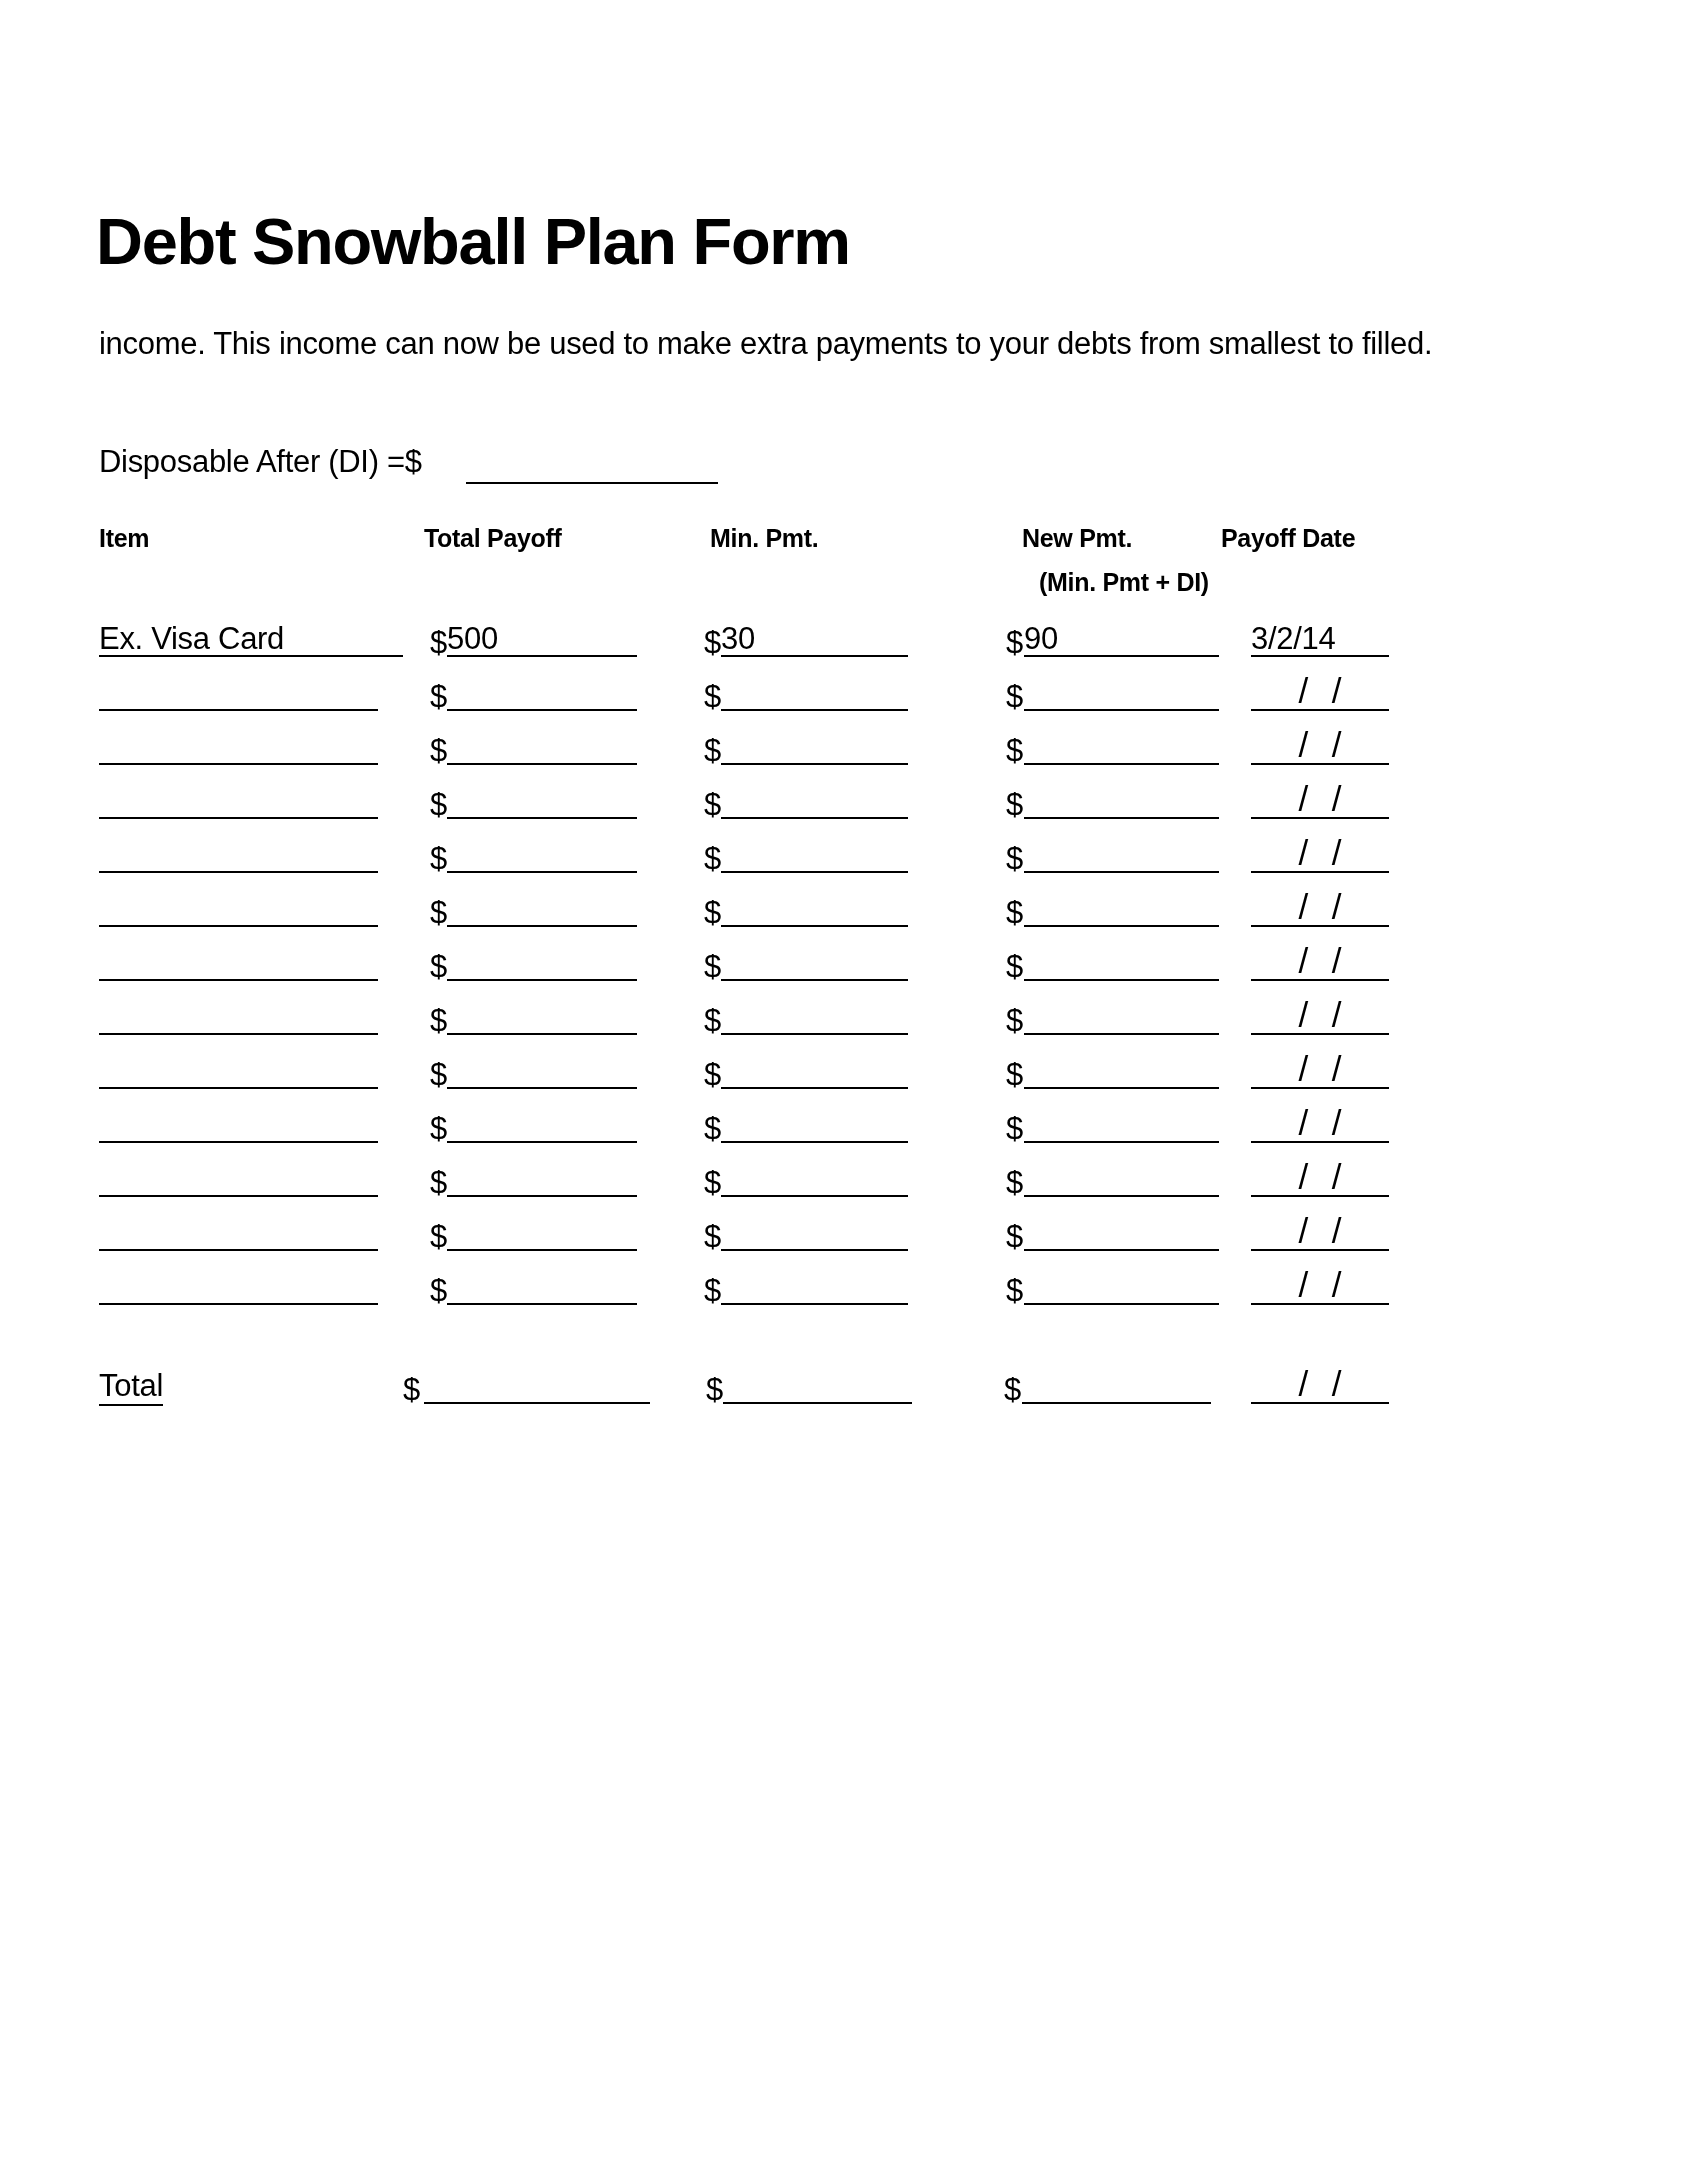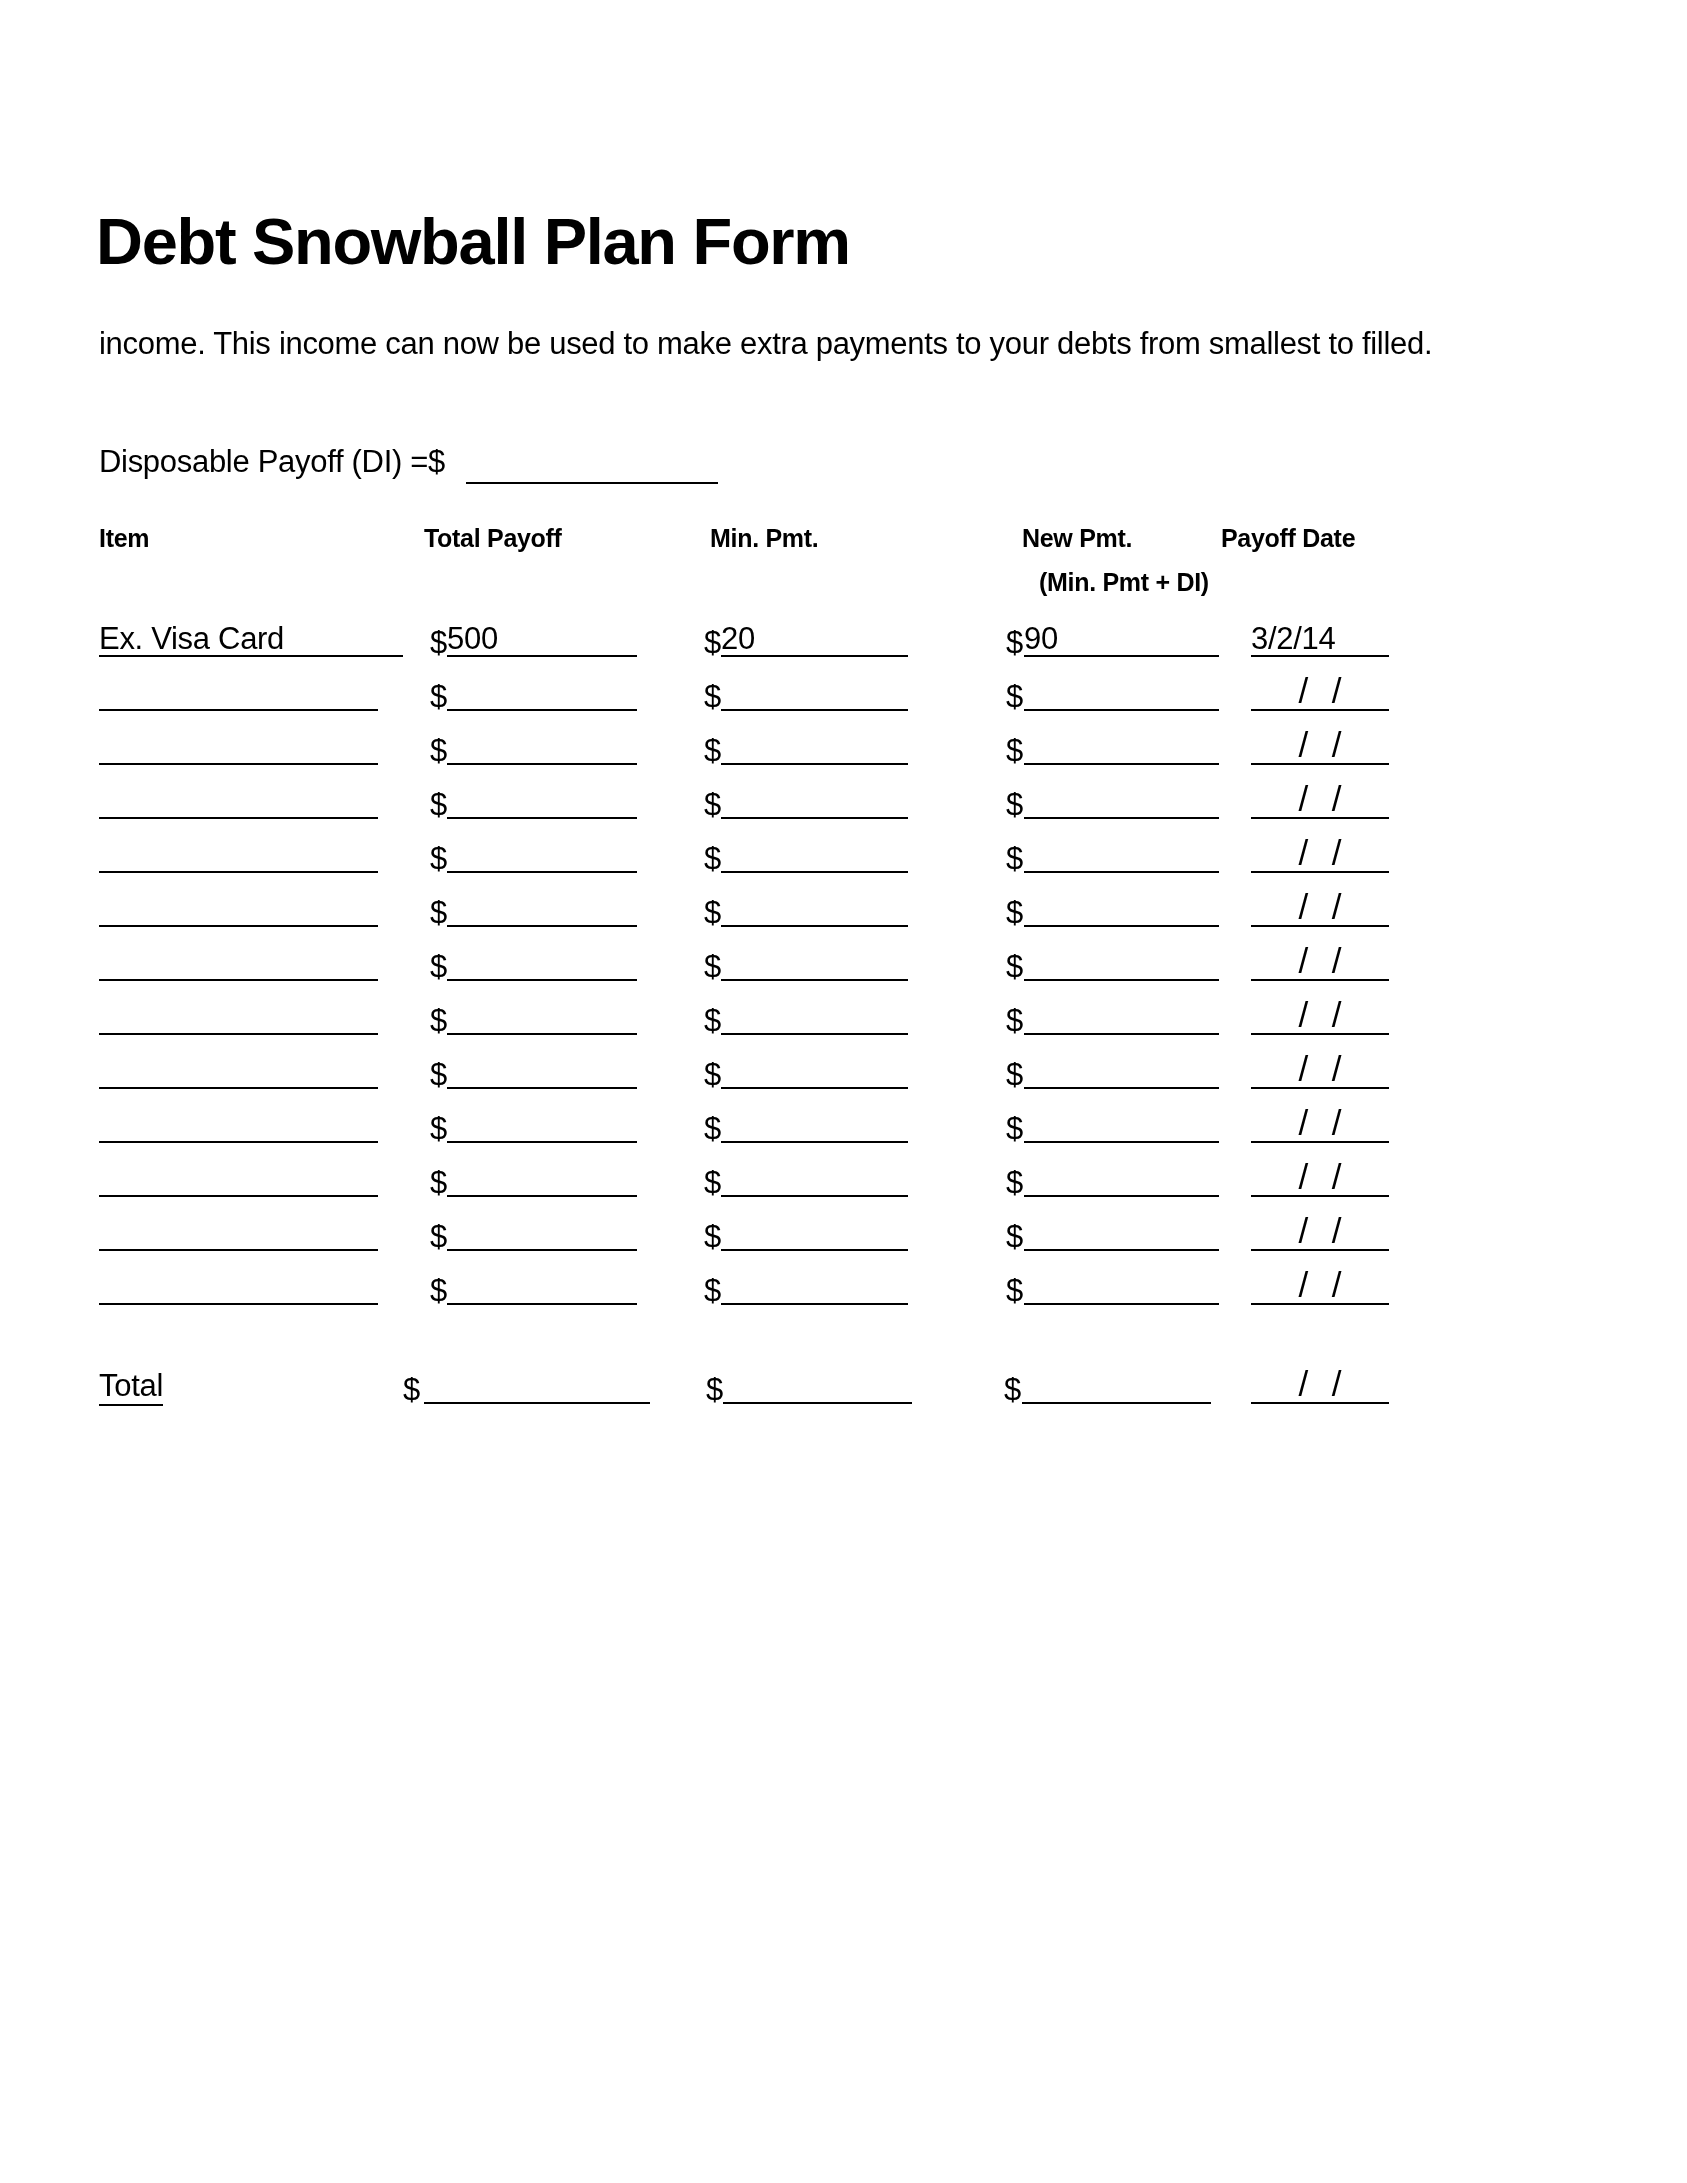--- a/index.html
+++ b/index.html
@@ -122,21 +122,21 @@
 
 <div class="page">
 
   <div class="title">Debt Snowball Plan Form</div>
 
   <div class="intro">
     <span>income. This income can now be used to make extra payments to your debts from smallest to filled.</span>
   </div>
 
   <div class="disposable">
-    <span>Disposable Payoff (DI) =$</span>
+    <span>Disposable After (DI) =$</span>
     <span class="di-line"></span>
   </div>
 
   <div class="thead">
     <span class="h-item">Item</span>
     <span class="h-payoff">Total Payoff</span>
     <span class="h-min">Min. Pmt.</span>
     <span class="h-new">New Pmt.</span>
     <span class="h-date">Payoff Date</span>
     <span class="h-newsub">(Min. Pmt + DI)</span>
@@ -145,21 +145,21 @@
   <div class="tbody">
 
     <div class="row example">
       <span class="line item-line"></span>
       <span class="val item-text">Ex. Visa Card</span>
       <span class="dollar d1">$</span>
       <span class="line l1"></span>
       <span class="val v1">500</span>
       <span class="dollar d2">$</span>
       <span class="line l2"></span>
-      <span class="val v2">20</span>
+      <span class="val v2">30</span>
       <span class="dollar d3">$</span>
       <span class="line l3"></span>
       <span class="val v3">90</span>
       <span class="line date-line"></span>
       <span class="val vdate">3/2/14</span>
     </div>
 
     <div id="blank-rows">
   <div class="row">
     <span class="line item-line"></span>

